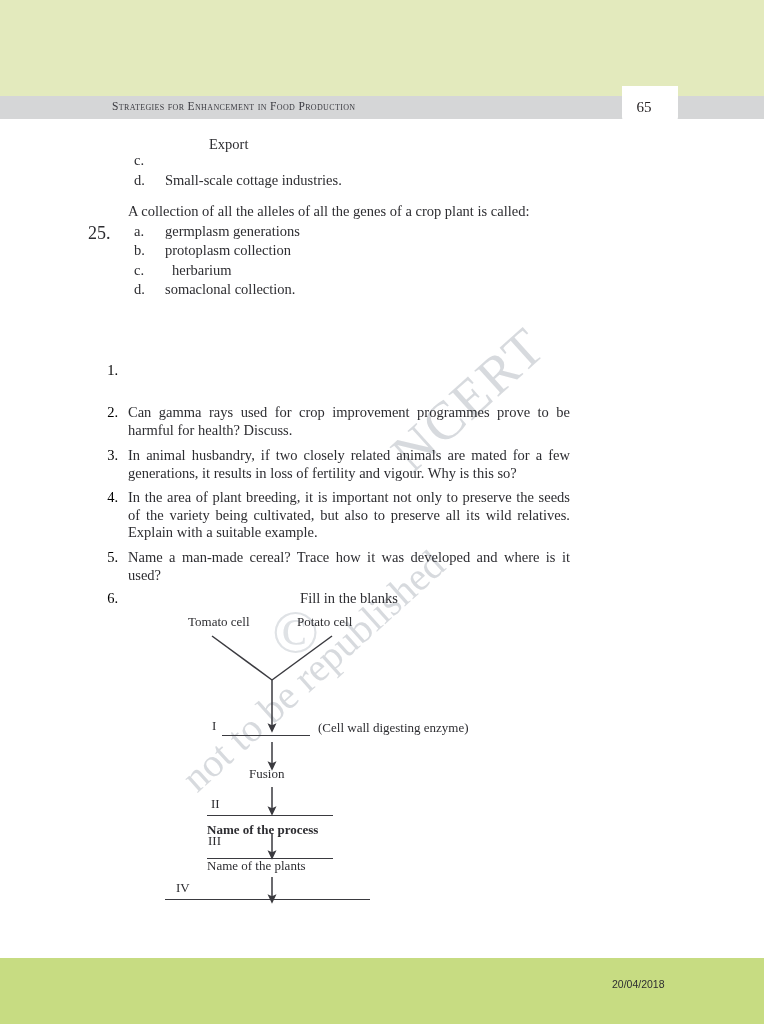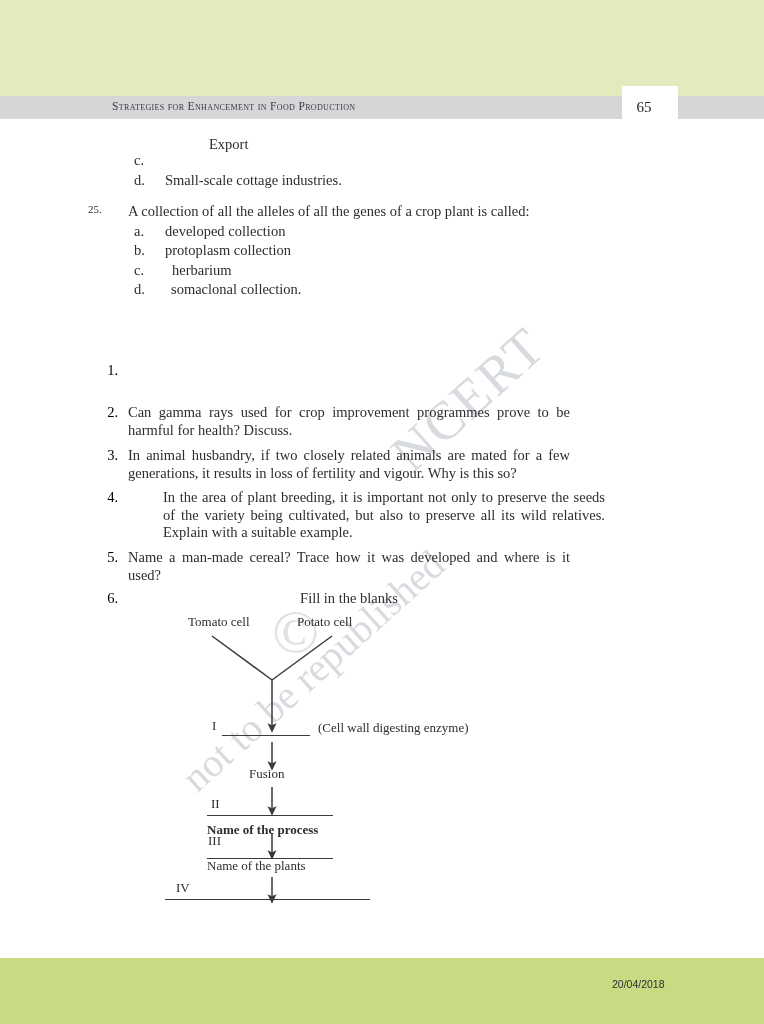--- a/index.html
+++ b/index.html
@@ -123,21 +123,22 @@
   }
 
   .sub-opt-marker {
     font-size: 14.5px;
     text-align: left;
   }
   .sub-opt-text {
     font-size: 14.5px;
   }
   .q-num {
-    font-size: 11px;
+    font-size: 18px;
+    margin-top: 20px;
   }
   .q-stem {
     font-size: 14.5px;
   }
 
   .section-heading {
     position: absolute;
     left: 180px; top: 328px;
     font-family: "Liberation Sans", sans-serif;
     font-weight: bold;
@@ -220,42 +221,42 @@
     <div class="txt sub-opt-marker" style="left:134px; top:152px;">c.</div>
     <div class="txt sub-opt-text" style="left:165px; top:136px;margin-left:44px;">Export</div>
 
     <div class="txt sub-opt-marker" style="left:134px; top:172px;">d.</div>
     <div class="txt sub-opt-text" style="left:165px; top:172px;">Small-scale cottage industries.</div>
 
     <div class="txt q-num" style="left:88px; top:203px;">25.</div>
     <div class="txt q-stem" style="left:128px; top:203px;">A collection of all the alleles of all the genes of a crop plant is called:</div>
 
     <div class="txt sub-opt-marker" style="left:134px; top:223px;">a.</div>
-    <div class="txt sub-opt-text" style="left:165px; top:223px;">developed collection</div>
+    <div class="txt sub-opt-text" style="left:165px; top:223px;">germplasm generations</div>
 
     <div class="txt sub-opt-marker" style="left:134px; top:242px;">b.</div>
     <div class="txt sub-opt-text" style="left:165px; top:242px;">protoplasm collection</div>
 
     <div class="txt sub-opt-marker" style="left:134px; top:262px;">c.</div>
     <div class="txt sub-opt-text" style="left:172px; top:262px;">herbarium</div>
 
     <div class="txt sub-opt-marker" style="left:134px; top:281px;">d.</div>
-    <div class="txt sub-opt-text" style="left:165px; top:281px;margin-left:6px;">somaclonal collection.</div>
+    <div class="txt sub-opt-text" style="left:165px; top:281px;">somaclonal collection.</div>
 
 
     <div class="vsa-num" style="left:88px; top:362px;">1.</div>
 
     <div class="vsa-num" style="left:88px; top:404px;">2.</div>
     <div class="vsa-body" style="top:404px;">Can gamma rays used for crop improvement programmes prove to be harmful for health? Discuss.</div>
 
     <div class="vsa-num" style="left:88px; top:447px;">3.</div>
     <div class="vsa-body" style="top:447px;">In animal husbandry, if two closely related animals are mated for a few generations, it results in loss of fertility and vigour. Why is this so?</div>
 
     <div class="vsa-num" style="left:88px; top:489px;">4.</div>
-    <div class="vsa-body" style="top:489px;margin-left:35px;">In the area of plant breeding, it is important not only to preserve the seeds of the variety being cultivated, but also to preserve all its wild relatives. Explain with a suitable example.</div>
+    <div class="vsa-body" style="top:489px;">In the area of plant breeding, it is important not only to preserve the seeds of the variety being cultivated, but also to preserve all its wild relatives. Explain with a suitable example.</div>
 
     <div class="vsa-num" style="left:88px; top:549px;">5.</div>
     <div class="vsa-body" style="top:549px;">Name a man-made cereal? Trace how it was developed and  where is it used?</div>
 
     <div class="vsa-num" style="left:88px; top:590px;">6.</div>
     <div class="vsa-body nojust" style="top:590px;">Fill in the blanks</div>
 
     <div class="flow">
 
       <svg width="764" height="330" style="position:absolute; left:0; top:0;">

